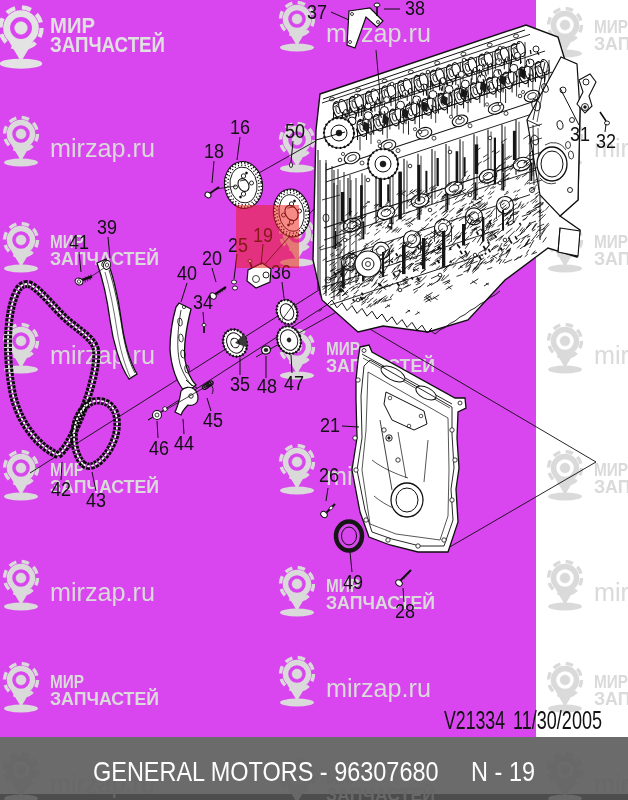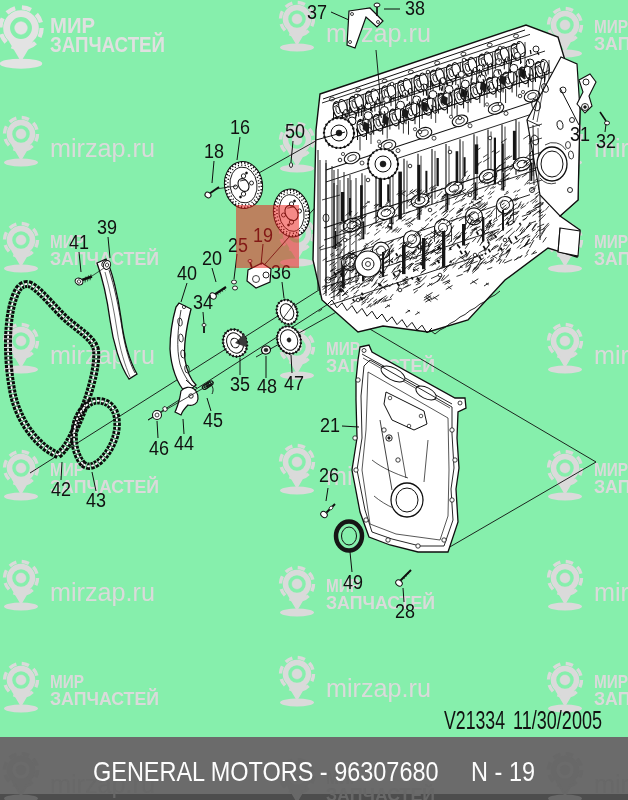--- a/index.html
+++ b/index.html
@@ -1,14 +1,14 @@
 <!DOCTYPE html>
 <html><head><meta charset="utf-8"><style>
 html,body{margin:0;padding:0;background:#fff;width:628px;height:800px;overflow:hidden}
-#page{position:relative;width:628px;height:800px;background:#86efac;font-family:"Liberation Sans",sans-serif}
+#page{position:relative;width:536px;height:800px;background:#d946ef;font-family:"Liberation Sans",sans-serif}
 #bar{position:absolute;left:0;top:737px;width:628px;height:63px;background:#6b6b6b}
 #bar2{position:absolute;left:0;top:794px;width:628px;height:6px;background:#4d4d4d}
 </style></head><body>
 <div id="page">
 <div id="bar"></div>
 <div id="bar2"></div>
 <svg width="628" height="800" viewBox="0 0 628 800" style="position:absolute;left:0;top:0">
 <g stroke="#e3e3e3" fill="none" transform="translate(21 28) scale(1.25)">
         <circle cx="0" cy="0" r="11.5" stroke-width="5.5"></circle>
         <circle cx="0" cy="0" r="16.5" stroke-width="3.4" stroke-dasharray="7.5 5.5"></circle>

